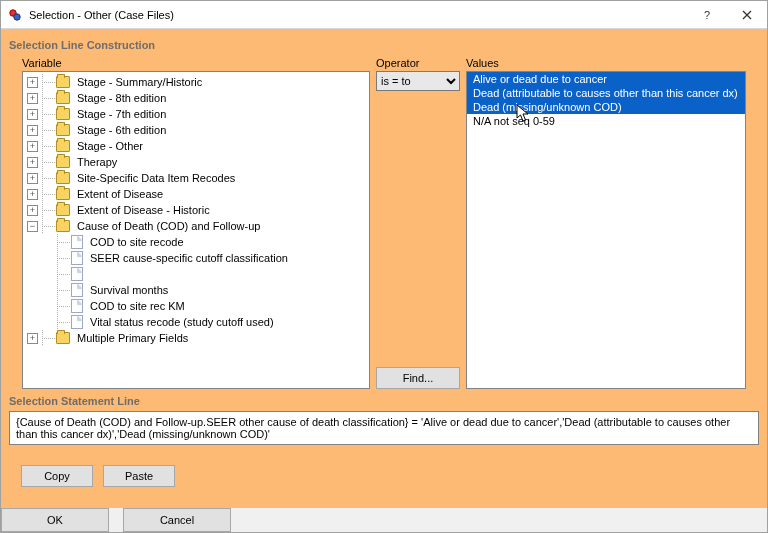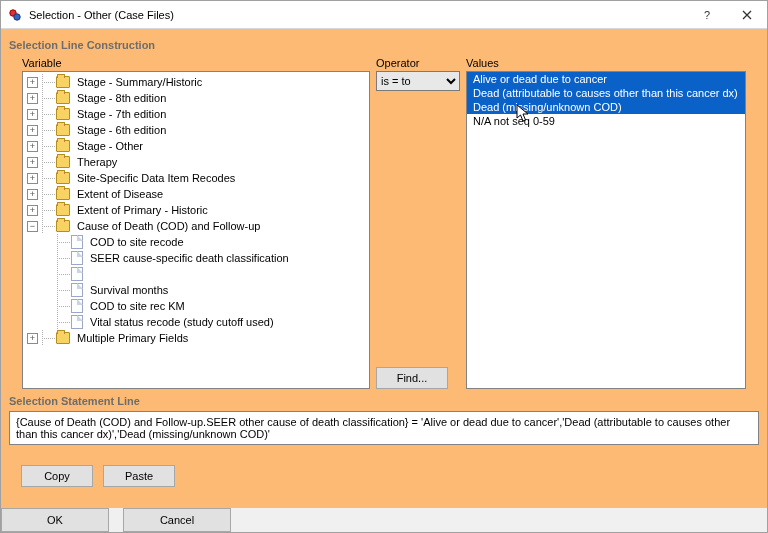--- a/index.html
+++ b/index.html
@@ -19,21 +19,21 @@
   .cols { display: flex; gap: 6px; padding: 0 21px; flex: 0 0 auto; }
   .col { display: flex; flex-direction: column; }
   .col-label { color: #000; padding-bottom: 2px; }
 
   .panel { border: 1px solid #828282; background: #fff; }
   .treebox { width: 348px; height: 318px; overflow-y: scroll; }
   .valuesbox { height: 318px; flex: 1; overflow: hidden; }
 
   select.op { width: 84px; height: 20px; border: 1px solid #7a7a7a; background: #e8e8e8; }
 
-  .findrow { margin-top: 10px; width: 72px; display:flex; }
+  .findrow { margin-top: 10px; width: 84px; display:flex; }
   .btn { border: 1px solid #a7a7a7; background: #e1e1e1; height: 22px; display: inline-flex; align-items: center; justify-content: center; cursor: default; }
   .btn.find { width: 84px; }
 
   
   .tree { padding: 2px 0; user-select: none; }
   .row { display: flex; align-items: center; height: 16px; white-space: nowrap; }
   .toggle { width: 11px; height: 11px; border:1px solid #8a8a8a; margin: 0 4px 0 0; display:flex; align-items:center; justify-content:center; font-size:9px; line-height:9px; color:#555; background:#fff; }
   .indent1 { margin-left: 4px; }
   .indent2 { margin-left: 34px; }
   .dotline { width: 14px; height:16px; display:inline-block; background:
@@ -148,37 +148,37 @@
             <div class="row indent1">
               <span class="toggle">+</span>
               <span class="dotline"></span>
               <span class="folder"></span>
               <span class="rlabel">Extent of Disease</span>
             </div>
             <div class="row indent1">
               <span class="toggle">+</span>
               <span class="dotline"></span>
               <span class="folder"></span>
-              <span class="rlabel">Extent of Primary - Historic</span>
+              <span class="rlabel">Extent of Disease - Historic</span>
             </div>
             <div class="row indent1">
               <span class="toggle">−</span>
               <span class="dotline"></span>
               <span class="folder"></span>
               <span class="rlabel">Cause of Death (COD) and Follow-up</span>
             </div>
             <div class="row indent2">
               <span class="dotline"></span>
               <span class="doc"></span>
               <span class="rlabel">COD to site recode</span>
             </div>
             <div class="row indent2">
               <span class="dotline"></span>
               <span class="doc"></span>
-              <span class="rlabel">SEER cause-specific death classification</span>
+              <span class="rlabel">SEER cause-specific cutoff classification</span>
             </div>
             <div class="row indent2 selected">
               <span class="dotline"></span>
               <span class="doc"></span>
             </div>
             <div class="row indent2">
               <span class="dotline"></span>
               <span class="doc"></span>
               <span class="rlabel">Survival months</span>
             </div>

